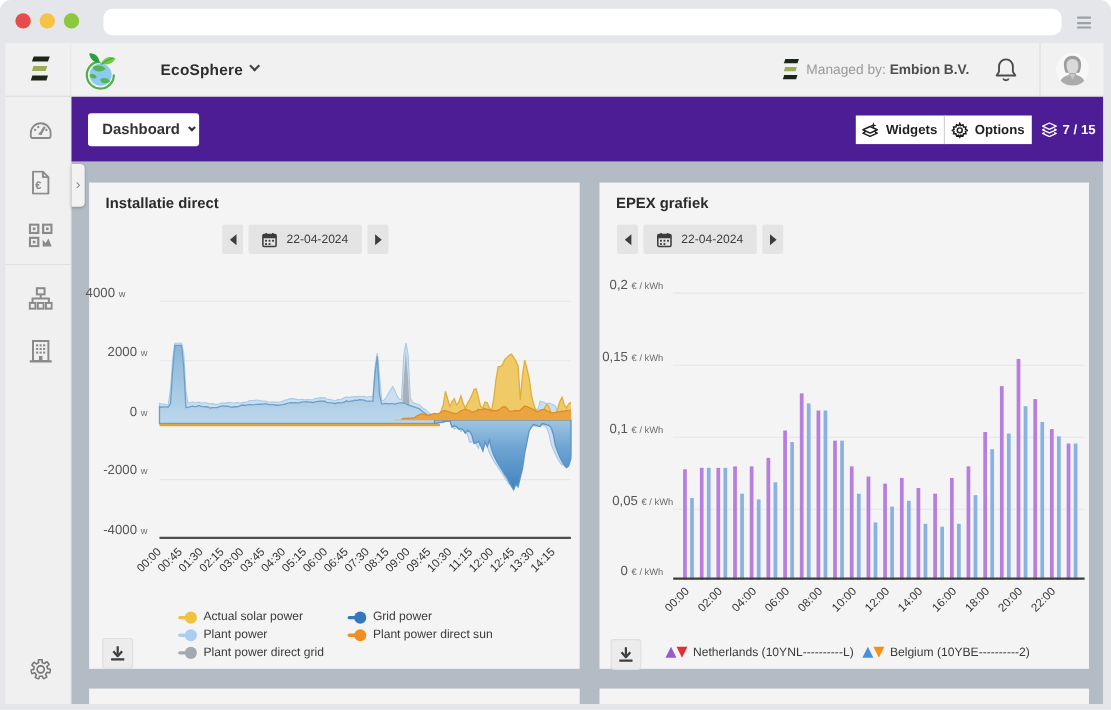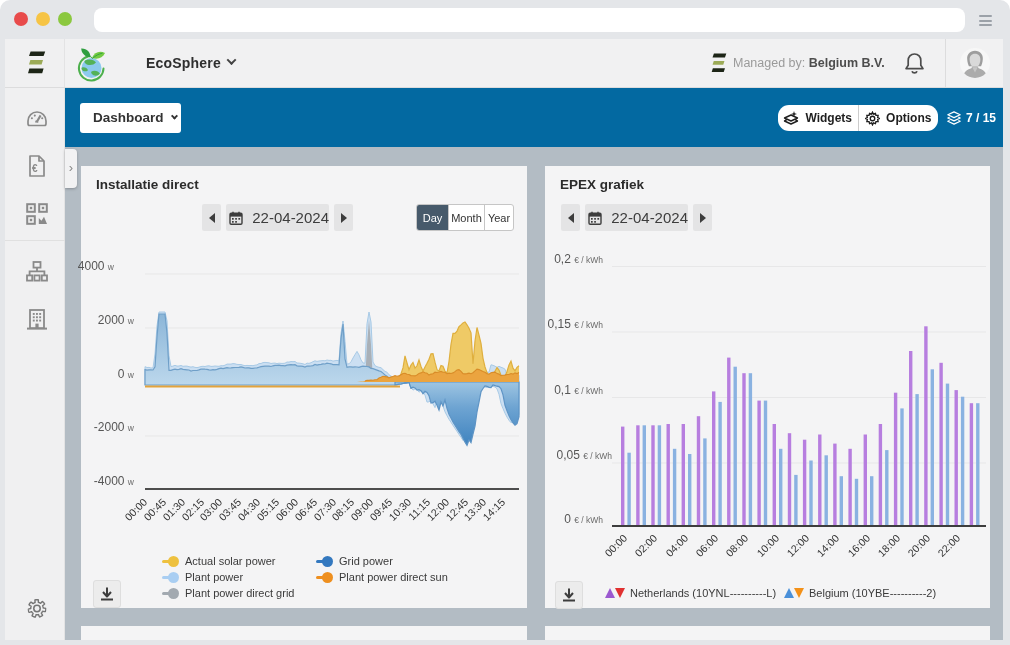--- a/index.html
+++ b/index.html
@@ -15,39 +15,39 @@
 #header { position:absolute; left:60px; top:0; width:938px; height:49px; background:#f1f1f2; border-bottom:1px solid #dcdcdd; }
 #ecologo { position:absolute; left:9px; top:8px; }
 #ecotext { position:absolute; left:53px; top:16px; font-size:14px; font-weight:bold; color:#2e2e2e; letter-spacing:0.2px;margin-left:28px; }
 .chev { display:inline-block; width:7px; height:7px; border-right:2px solid #444; border-bottom:2px solid #444; transform:rotate(45deg) translate(-1px,-1px); margin-left:7px; vertical-align:3px; }
 #managed { position:absolute; left:668px; top:17px; font-size:12.5px; color:#9a9a9a; }
 #managed b { color:#4d4d4d; }
 #minilogo { position:absolute; left:645px; top:14px; }
 #bell { position:absolute; left:839px; top:13px; }
 #hdivider { position:absolute; left:880px; top:0; width:1px; height:48px; background:#dcdcdd; }
 #avatar { position:absolute; left:895px; top:9px; }
-#darkbar { position:absolute; left:60px; top:49px; width:938px; height:59px; background:#0369a1; }
+#darkbar { position:absolute; left:60px; top:49px; width:938px; height:59px; background:#4c1d95; }
 #dashbtn { position:absolute; left:15px; top:15px; width:101px; height:30px; background:#fff; border-radius:3px; font-size:13.5px; font-weight:bold; color:#333; text-align:left; line-height:30px; padding-left:13px; white-space:nowrap; }
 #dashbtn .chev { border-color:#333; width:5px; height:5px; margin-left:8px; vertical-align:2px; }
-#wogroup { position:absolute; left:713px; top:17px; width:160px; height:26px; background:#fff; border-radius:11px; display:flex; align-items:center; }
+#wogroup { position:absolute; left:713px; top:17px; width:160px; height:26px; background:#fff; border-radius:0; display:flex; align-items:center; }
 #wogroup .seg { flex:1; display:flex; align-items:center; justify-content:center; font-size:12px; font-weight:bold; color:#1e1e1e; height:100%; }
 #wogroup .sep { width:1px; height:26px; background:#ccc; }
 #counter { position:absolute; left:882px; top:17px; height:26px; display:flex; align-items:center; color:#fff; font-size:12px; font-weight:bold; white-space:nowrap; }
 #content { position:absolute; left:60px; top:108px; width:938px; height:493px; background:#b3bcc4; }
 #tab { position:absolute; left:0px; top:2px; width:12px; height:39px; background:#f2f2f3; border-radius:0 4px 4px 0; box-shadow:0 1px 3px rgba(0,0,0,0.25); color:#888; font-size:13px; line-height:38px; text-align:center; }
 .panel { position:absolute; background:#f4f4f5; }
 #panel1 { left:16px; top:19px; width:446px; height:442px; }
 #panel2 { left:480px; top:19px; width:445px; height:442px; }
 #panel3 { left:16px; top:479px; width:446px; height:14px; }
 #panel4 { left:480px; top:479px; width:445px; height:14px; }
 .ptitle { position:absolute; left:15px; top:11px; font-size:13.5px; font-weight:bold; color:#2b2b2b; }
 .btn { position:absolute; height:27px; background:#e4e4e5; border-radius:2px; display:flex; align-items:center; justify-content:center; }
 .serialbtn { left:15px; top:38px; width:97px; background:#475a6b; border-radius:2px; color:#fff; font-weight:bold; font-size:11px; letter-spacing:0.2px; }
 .navtri { width:0; height:0; border-style:solid; }
-.datebtn { font-size:15px; color:#3d3d3d;justify-content:flex-end; }
+.datebtn { font-size:11px; color:#3d3d3d; }
 .toggle { position:absolute; left:335px; top:38px; height:27px; display:flex; border:1px solid #c6c6c6; border-radius:3px; overflow:hidden; background:#fff; }
 .toggle div { display:flex; align-items:center; justify-content:center; font-size:11px; color:#333; }
 .toggle .on { background:#475a6b; color:#fff; }
 .ylab { position:absolute; text-align:right; font-size:12px; color:#565656; white-space:nowrap; }
 .ylab small { font-size:8.5px; color:#6a6a6a; }
 .xl { position:absolute; width:60px; text-align:right; font-size:10.5px; color:#333; transform:rotate(-45deg); transform-origin:100% 50%; white-space:nowrap; }
 .legrow { position:absolute; font-size:11px; color:#3a3a3a; display:flex; align-items:center; }
 .lmark { display:inline-block; position:relative; width:17px; height:12px; margin-right:6px; }
 .lmark .bar { position:absolute; left:0; top:5px; width:12px; height:3px; border-radius:2px; }
 .lmark .dot { position:absolute; right:0; top:0.5px; width:11px; height:11px; border-radius:50%; }
@@ -135,21 +135,21 @@
       <path d="M16.5 10.5 C11 9.8 7.5 6.5 7.2 1.5 C12.8 1.2 16.3 4.8 16.5 10.5 Z" fill="#2f9e3f"></path>
       <path d="M18 10.8 C20.5 5 25.8 3.4 31 6 C28.6 11.2 23.2 12.8 18 10.8 Z" fill="#72ca41"></path>
       <path d="M18.5 11.5 C16 8.5 13.5 6.5 10.5 4.5 M18.5 11.5 C21.5 8.5 25 6.8 28.5 6.2" fill="none" stroke="#2f9e3f" stroke-width="0.9"></path>
     </svg>
     <div id="ecotext">EcoSphere<span class="chev"></span></div>
     <svg id="minilogo" width="17" height="20" viewBox="0 0 20 23">
       <polygon points="4.6,0.4 19.2,0.4 17.6,5 3,5" fill="#1d2517"></polygon>
       <polygon points="4.4,9 17.0,9 15.6,13.6 3,13.6" fill="#9cab57"></polygon>
       <polygon points="3.4,17.6 17.6,17.6 16.2,22.2 2,22.2" fill="#1d2517"></polygon>
     </svg>
-    <div id="managed">Managed by: <b>Belgium B.V.</b></div>
+    <div id="managed">Managed by: <b>Embion B.V.</b></div>
     <div id="hdivider"></div>
     <svg id="bell" width="21" height="23" viewBox="0 0 21 23" fill="none" stroke="#4c4c4c" stroke-width="1.7">
       <path d="M10.5 2 C6.6 2 4.2 5 4.2 8.4 L4.2 13.2 L2 16.6 L19 16.6 L16.8 13.2 L16.8 8.4 C16.8 5 14.4 2 10.5 2 Z" stroke-linejoin="round"></path>
       <path d="M8 19.3 A2.6 2.3 0 0 0 13 19.3"></path>
     </svg>
     <svg id="avatar" width="30" height="30" viewBox="0 0 33 33">
       <circle cx="16.5" cy="16.5" r="16.5" fill="#f7f7f7"></circle>
       <clipPath id="avclip">
           <circle cx="16.5" cy="16.5" r="16.5"></circle>
         </clipPath>
@@ -195,25 +195,20 @@
             <g fill="#3d3d3d">
               <rect x="3" y="7" width="1.7" height="1.7"></rect>
               <rect x="6.2" y="7" width="1.7" height="1.7"></rect>
               <rect x="9.4" y="7" width="1.7" height="1.7"></rect>
               <rect x="3" y="10" width="1.7" height="1.7"></rect>
               <rect x="6.2" y="10" width="1.7" height="1.7"></rect>
             </g>
           </svg>&nbsp;22-04-2024</div>
       <div class="btn" style="left:253px;top:38px;width:19px">
           <div class="navtri" style="border-width:5px 0 5px 6px;border-color:transparent transparent transparent #3d3d3d"></div>
-        </div>
-      <div class="toggle">
-          <div class="on" style="width:31px">Day</div>
-          <div style="width:37px;border-left:1px solid #c6c6c6;border-right:1px solid #c6c6c6">Month</div>
-          <div style="width:28px">Year</div>
         </div>
       <div class="ylab" style="right:413px;top:93px">4000 <small>w</small></div>
       <div class="ylab" style="right:393px;top:147px">2000 <small>w</small></div>
       <div class="ylab" style="right:393px;top:201px">0 <small>w</small></div>
       <div class="ylab" style="right:393px;top:254px">-2000 <small>w</small></div>
       <div class="ylab" style="right:393px;top:308px">-4000 <small>w</small></div>
       <svg width="374" height="236" style="position:absolute;left:64px;top:100px;overflow:visible">
 <defs>
             <linearGradient id="bgpos" x1="0" y1="0" x2="0" y2="1">
               <stop offset="0" stop-color="#8cb6d8"></stop>

